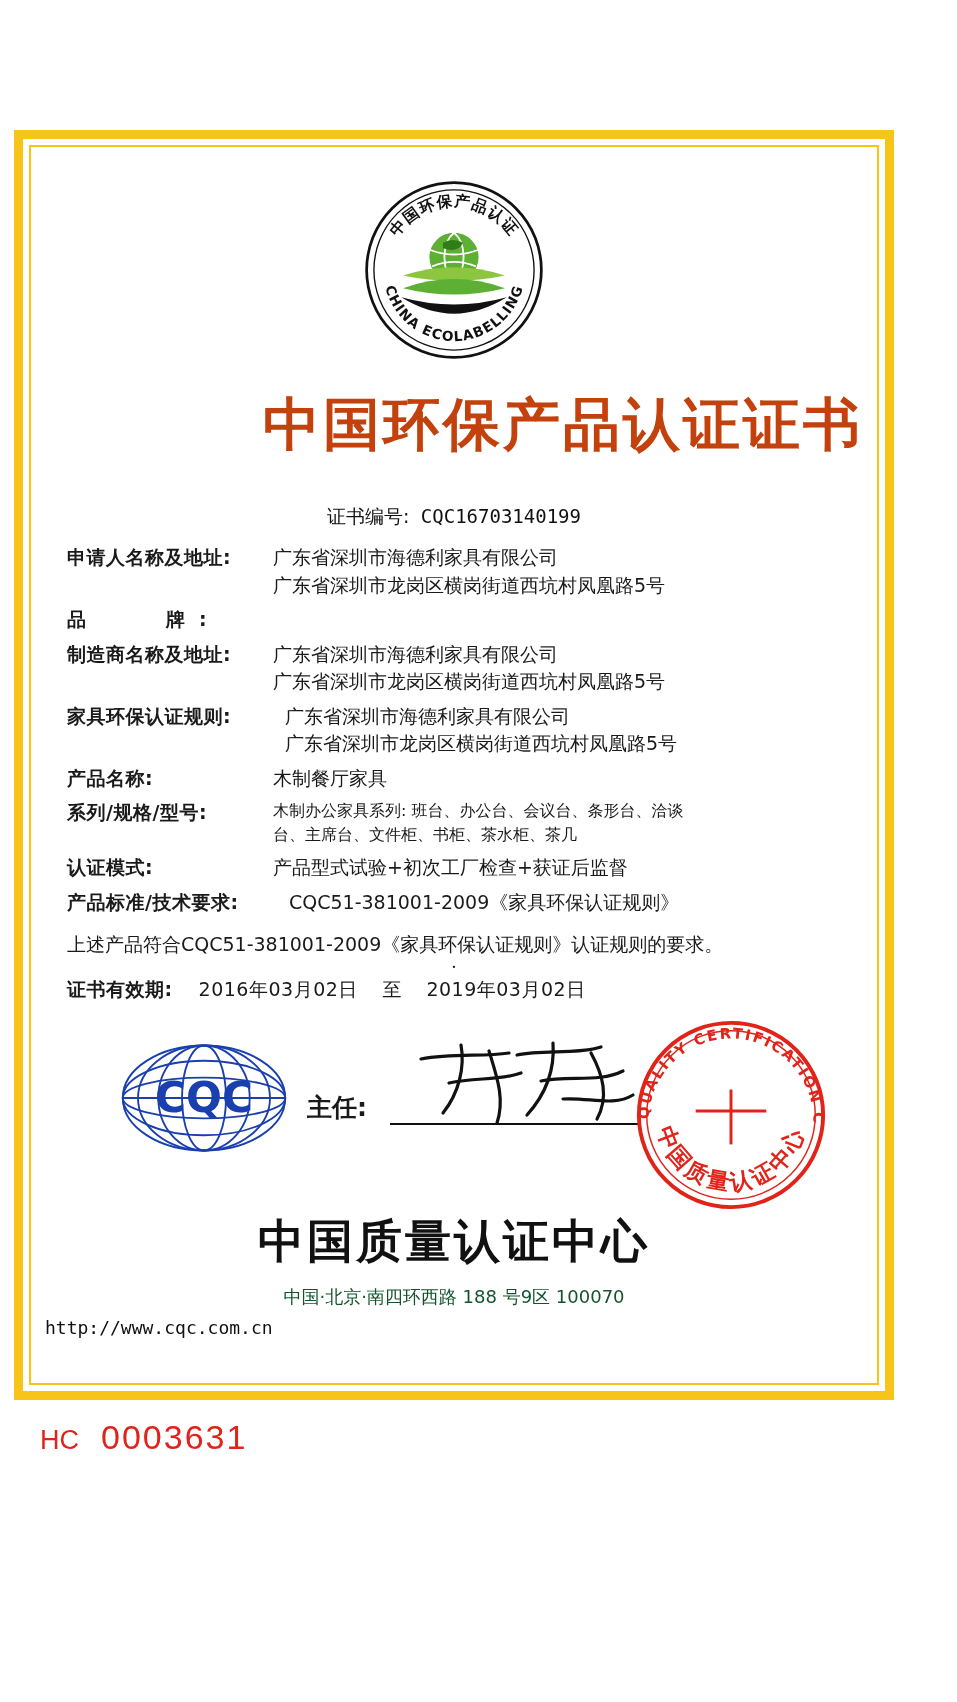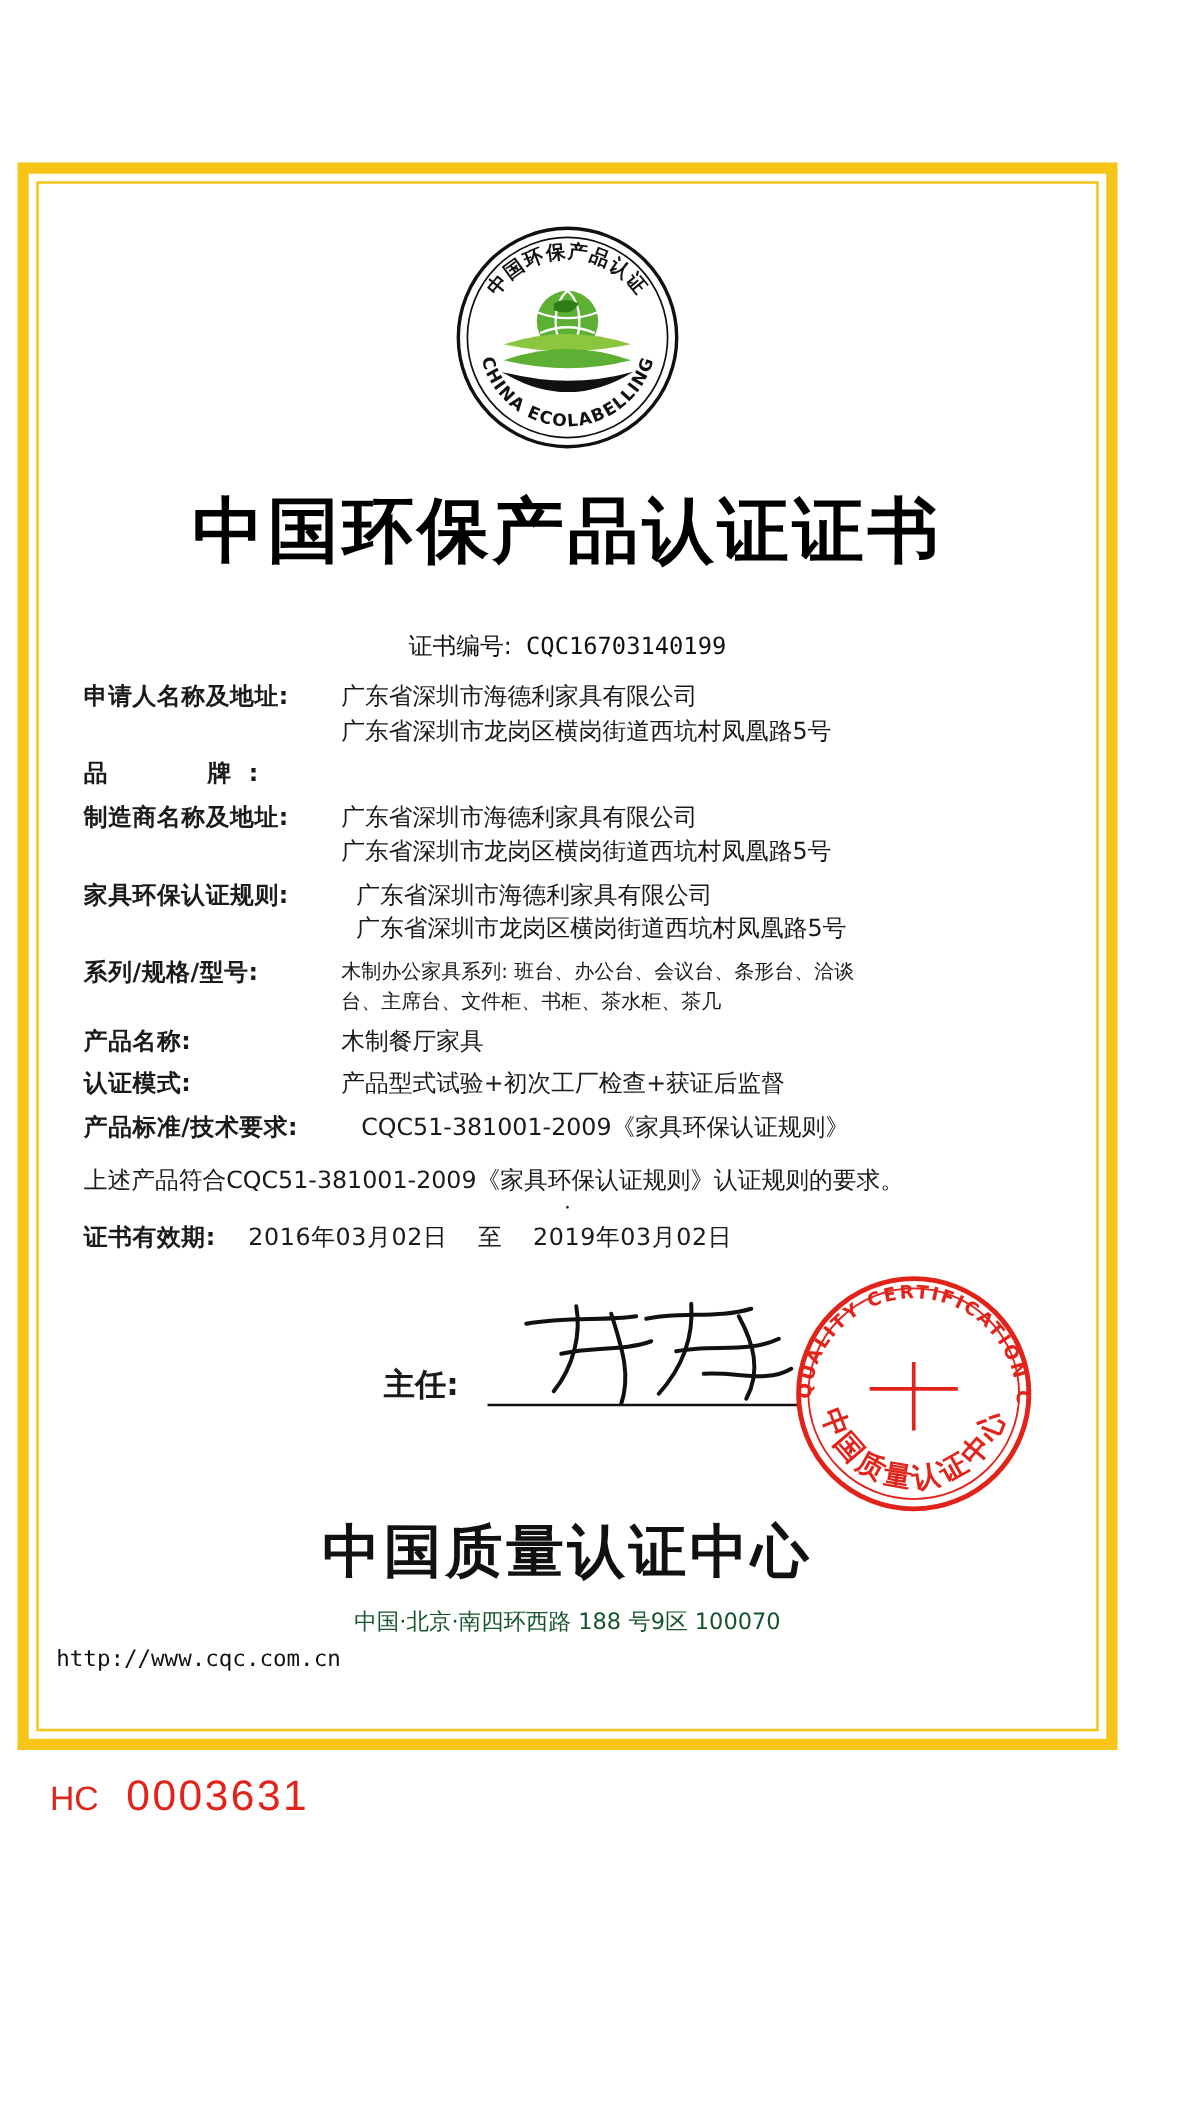--- a/index.html
+++ b/index.html
@@ -50,26 +50,26 @@
     margin-top: 22px;
   }
   .eco-logo {
     width: 182px;
     height: 182px;
     position: relative;
   }
 
   
   .main-title {
-    text-align: center;
+    text-align: right;
     font-family: "DejaVu Sans", sans-serif;
     font-weight: bold;
     font-size: 57px;
     letter-spacing: 3px;
-    color: #000000;
+    color: #c2410c;
     margin-top: 26px;
   }
 
   
   .cert-no {
     text-align: center;
     font-family: "DejaVu Sans Mono", monospace;
     font-size: 19px;
     margin-top: 40px;
     color: #111;
@@ -304,30 +304,30 @@
 
       <div class="row">
         <div class="lbl w-factory">家具环保认证规则:</div>
         <div class="val">
           <span>广东省深圳市海德利家具有限公司</span>
           <span class="line2">广东省深圳市龙岗区横岗街道西坑村凤凰路5号</span>
         </div>
       </div>
 
       <div class="row">
+        <div class="lbl w-product">产品名称:</div>
+        <div class="val">木制餐厅家具</div>
+      </div>
+
+      <div class="row">
         <div class="lbl w-series">系列/规格/型号:</div>
         <div class="val small">
           <span>木制办公家具系列: 班台、办公台、会议台、条形台、洽谈</span>
           <span class="line2">台、主席台、文件柜、书柜、茶水柜、茶几</span>
         </div>
-      </div>
-
-      <div class="row">
-        <div class="lbl w-product">产品名称:</div>
-        <div class="val">木制餐厅家具</div>
       </div>
 
       <div class="row">
         <div class="lbl w-mode">认证模式:</div>
         <div class="val">产品型式试验+初次工厂检查+获证后监督</div>
       </div>
 
       <div class="row">
         <div class="lbl w-standard">产品标准/技术要求:</div>
         <div class="val">CQC51-381001-2009《家具环保认证规则》</div>
@@ -342,20 +342,34 @@
       <div class="dates">
         <span>2016年03月02日</span>
         <span class="sep">至</span>
         <span>2019年03月02日</span>
       </div>
     </div>
 
 
     <div class="sign-block">
 
+      <div class="cqc-mark">
+        <svg viewBox="0 0 200 130" width="170" height="110" aria-hidden="true">
+          <g fill="none" stroke="#1a3fae" stroke-width="2.2">
+            <ellipse cx="100" cy="65" rx="96" ry="62"></ellipse>
+            <ellipse cx="100" cy="65" rx="78" ry="62"></ellipse>
+            <ellipse cx="100" cy="65" rx="54" ry="62"></ellipse>
+            <ellipse cx="100" cy="65" rx="26" ry="62"></ellipse>
+            <ellipse cx="100" cy="65" rx="96" ry="44"></ellipse>
+            <ellipse cx="100" cy="65" rx="96" ry="24"></ellipse>
+            <line x1="4" y1="65" x2="196" y2="65"></line>
+          </g>
+          <text x="100" y="82" text-anchor="middle" font-family="DejaVu Sans, sans-serif" font-size="50" font-weight="bold" fill="#1a3fae">CQC</text>
+        </svg>
+      </div>
 
       <div class="director">主任:</div>
       <div class="sign-line"></div>
 
       <div class="signature">
         <svg viewBox="0 0 230 92" width="230" height="92" aria-hidden="true">
           <g fill="none" stroke="#111" stroke-width="3.2" stroke-linecap="round">
             <path d="M8 22 C 40 16, 70 20, 96 16"></path>
             <path d="M48 8 C 52 30, 46 56, 30 76"></path>
             <path d="M36 46 C 62 40, 86 44, 108 36"></path>

